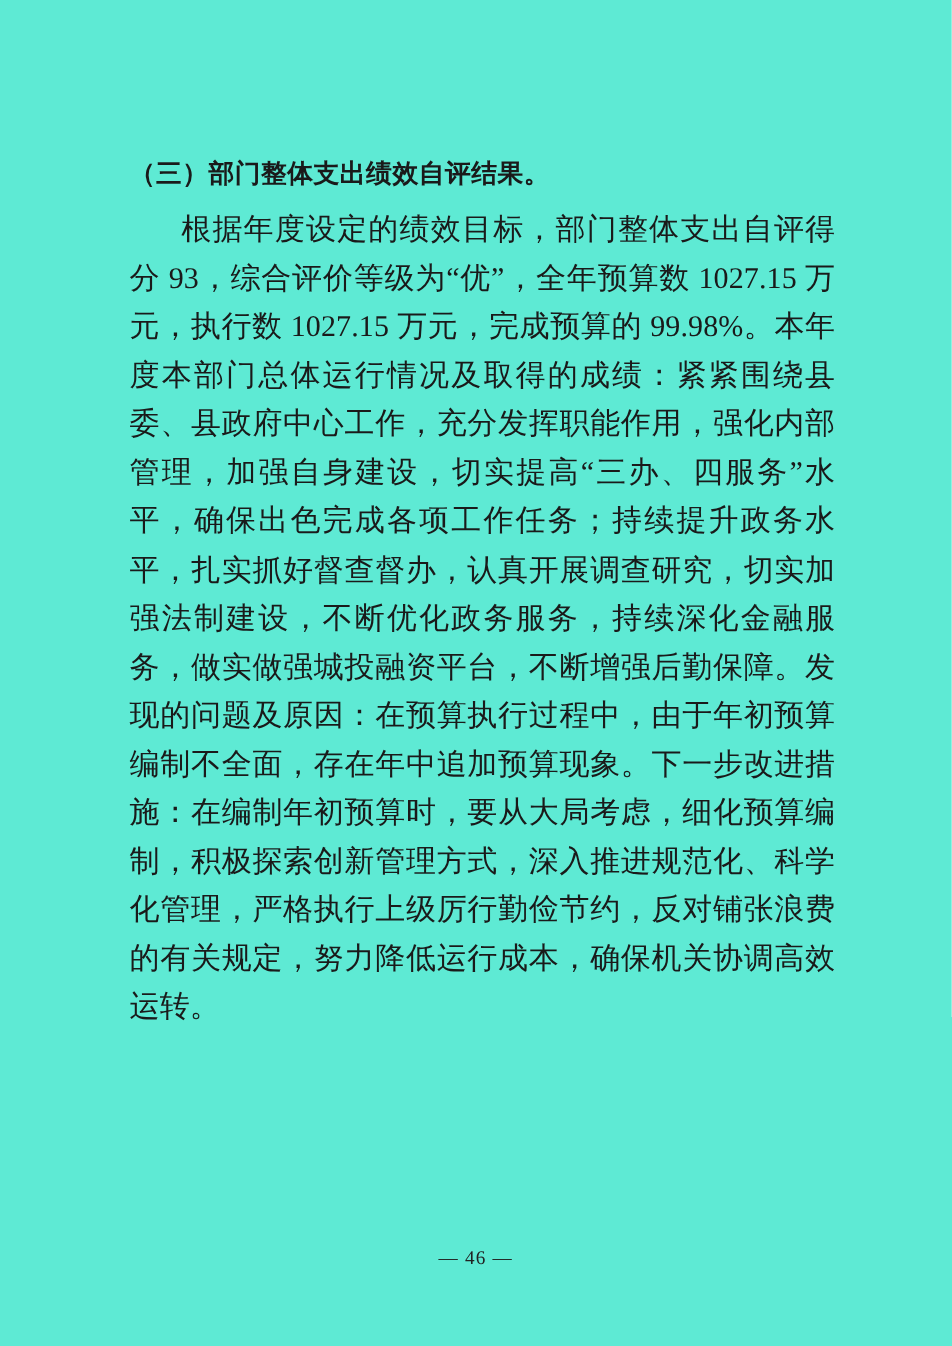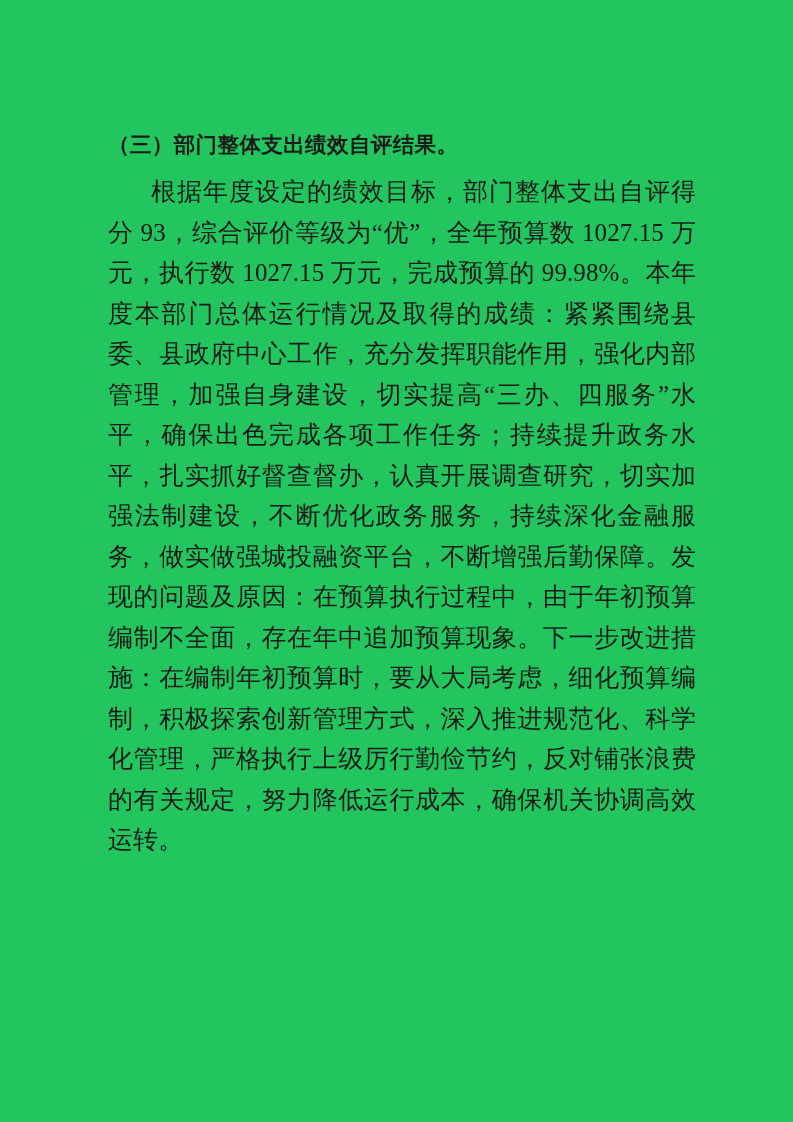--- a/index.html
+++ b/index.html
@@ -14,21 +14,21 @@
     font-family: "Liberation Serif", "DejaVu Serif", serif;
     color: #1a1a1a;
     overflow: hidden;
   }
   .page {
     position: absolute;
     left: 0;
     top: 0;
     width: 793px;
     height: 1122px;
-    background: #22c55e;
+    background: #5eead4;
   }
   .content {
     position: absolute;
     left: 108px;
     top: 128px;
     width: 588px;
   }
   .heading {
     font-size: 21.5px;
     line-height: 34px;
@@ -61,13 +61,14 @@
   }
 </style>
 </head>
 <body>
 
 <div class="page">
   <div class="content">
     <h2 class="heading">（三）部门整体支出绩效自评结果。</h2>
     <p class="body-para">根据年度设定的绩效目标，部门整体支出自评得分 93，综合评价等级为“优”，全年预算数 1027.15 万元，执行数 1027.15 万元，完成预算的 99.98%。本年度本部门总体运行情况及取得的成绩：紧紧围绕县委、县政府中心工作，充分发挥职能作用，强化内部管理，加强自身建设，切实提高“三办、四服务”水平，确保出色完成各项工作任务；持续提升政务水平，扎实抓好督查督办，认真开展调查研究，切实加强法制建设，不断优化政务服务，持续深化金融服务，做实做强城投融资平台，不断增强后勤保障。发现的问题及原因：在预算执行过程中，由于年初预算编制不全面，存在年中追加预算现象。下一步改进措施：在编制年初预算时，要从大局考虑，细化预算编制，积极探索创新管理方式，深入推进规范化、科学化管理，严格执行上级厉行勤俭节约，反对铺张浪费的有关规定，努力降低运行成本，确保机关协调高效运转。</p>
   </div>
+  <div class="footer">— 46 —</div>
 </div>
 
 </body></html>

